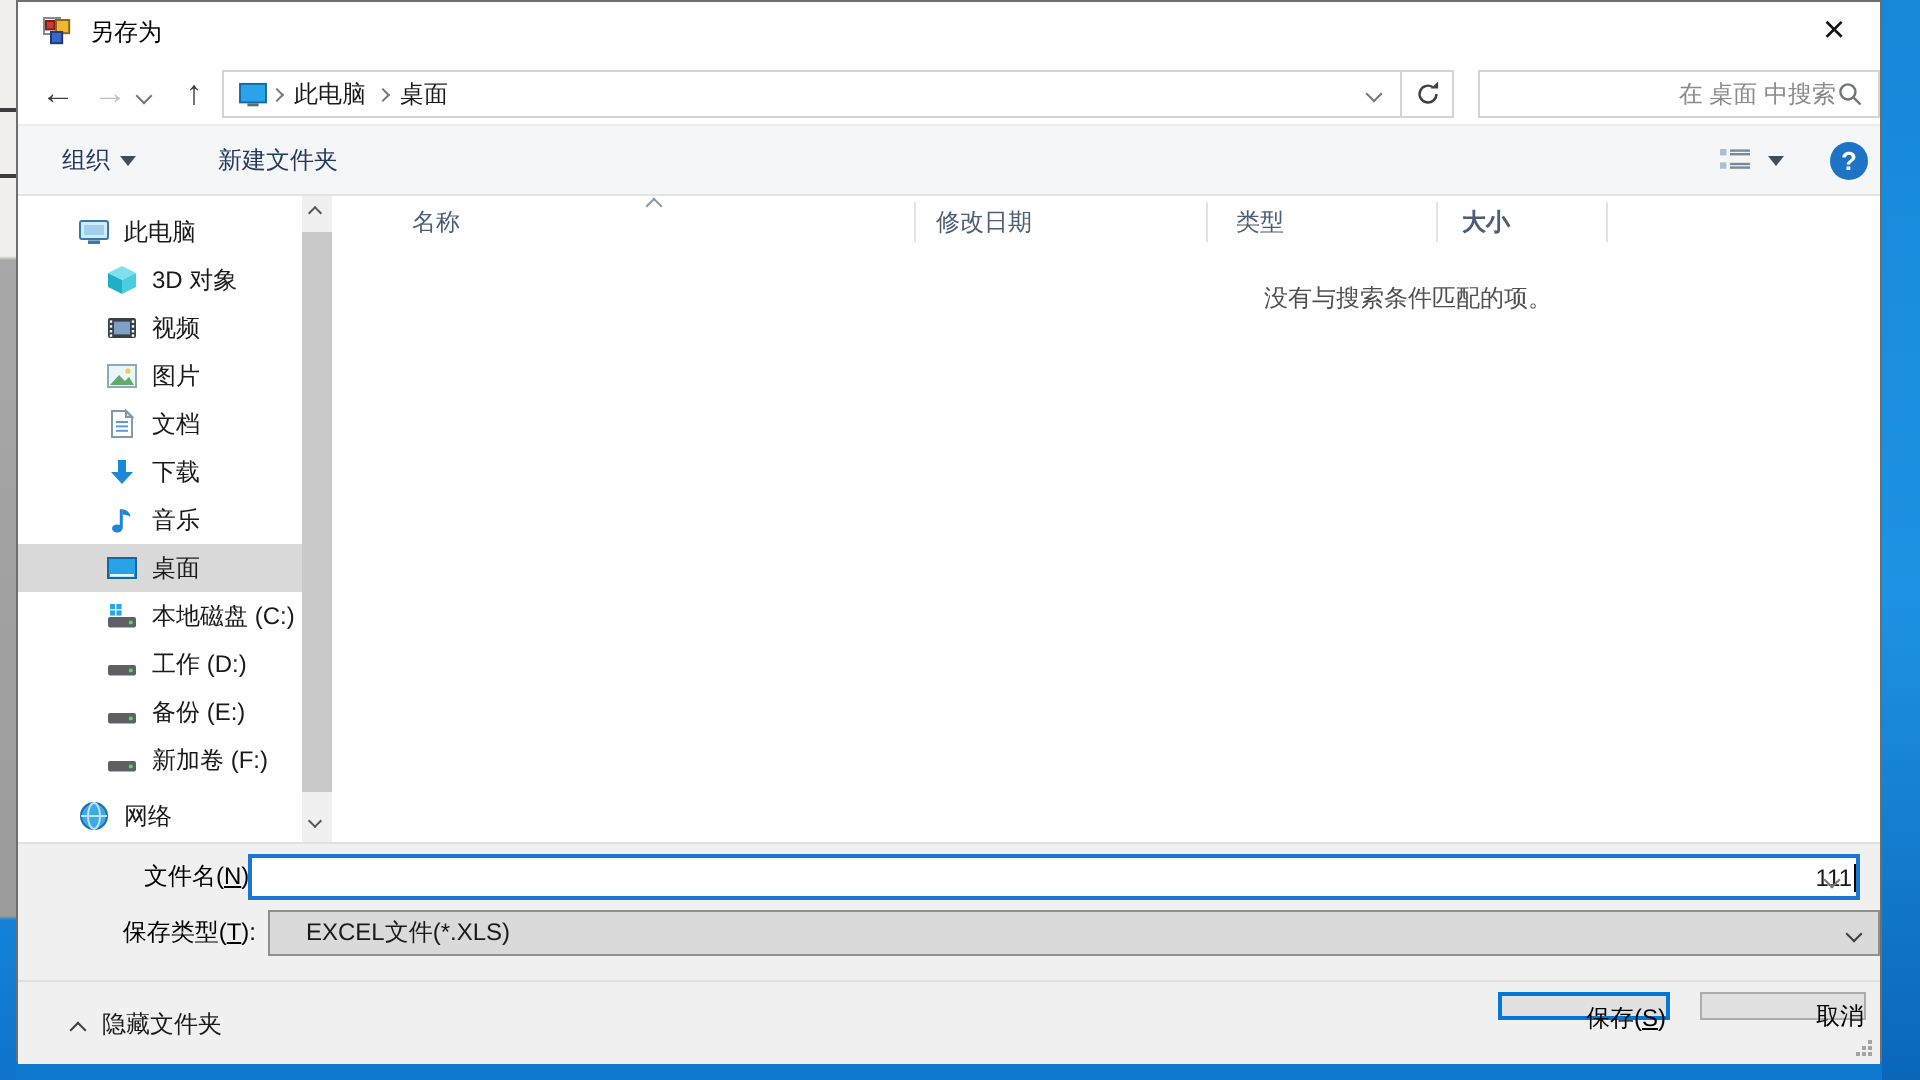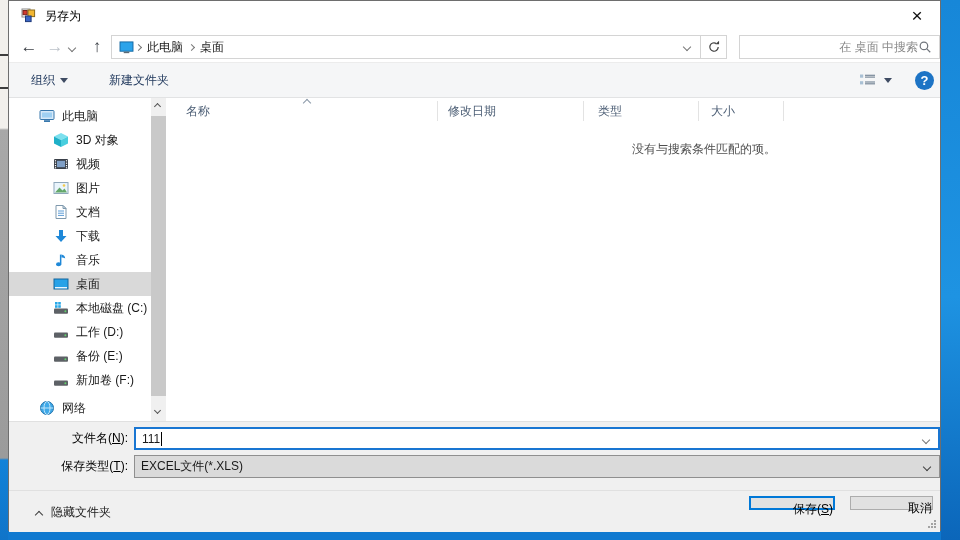--- a/index.html
+++ b/index.html
@@ -63,39 +63,39 @@
   .side-item.sel { background:#d9d9d9; }
   .side-item.root .sicon { margin-left:30px; }
   .side-item .sicon { width:16px; height:16px; margin-left:44px; margin-right:7px; flex:none; }
   .side-item.gap { margin-top:4px; }
   .side-scroll { position:absolute; left:142px; top:0; width:15px; height:100%; background:#f0f0f0; }
   .side-scroll .thumb { position:absolute; left:0; top:18px; width:15px; height:280px; background:#c9c9c9; }
   .side-scroll .sc-up { position:absolute; left:4px; top:6px; }
   .side-scroll .sc-dn { position:absolute; left:4px; bottom:8px; }
   .chev.sm { width:5px; height:5px; border-color:#555; }
 
-  .list { position:absolute; left:157px; top:0; right:0; height:100%; }
+  .list { position:absolute; left:157px; top:0; right:0; height:100%;padding-left:20px; }
   .lheader { display:flex; height:26px; align-items:center; color:#4c5e75; position:relative; }
   .lh-cell { height:20px; line-height:20px; border-right:1px solid #e3e3e3; }
   .lh-1 { width:272px; padding-left:20px; }
   .lh-2 { width:146px; padding-left:10px; }
   .lh-3 { width:115px; padding-left:14px; }
-  .lh-4 { width:85px; padding-left:12px; }
+  .lh-4 { width:85px; padding-left:12px;font-weight:bold; }
   .sort-chev { position:absolute; left:138px; top:2px; }
   .empty-msg { position:absolute; top:43px; left:170px; width:440px; text-align:right; color:#4f4f4f; }
 
   
   .footer { position:absolute; left:0; right:0; top:420px; height:111px; background:#f0f0f0; border-top:1px solid #e0e0e0; }
   .f-label { position:absolute; left:0; width:119px; text-align:right; height:23px; line-height:23px; color:#000; }
   .fl-1 { top:5px; } .fl-2 { top:33px; }
-  .fname-input { position:absolute; left:125px; top:5px; width:806px; height:23px; background:#fff; border:2px solid #1976d2; display:flex; align-items:center; }
+  .fname-input { position:absolute; left:115px; top:5px; width:806px; height:23px; background:#fff; border:2px solid #1976d2; display:flex; align-items:center;justify-content:flex-end; }
   .fname-input .val { margin-left:6px; }
   .caret { display:inline-block; width:1px; height:14px; background:#000; margin-left:1px; }
   .ftype-combo { position:absolute; left:125px; top:33px; width:806px; height:23px; background:#dadada; border:1px solid #8f8f8f; display:flex; align-items:center; }
-  .ftype-combo .val { margin-left:6px; }
+  .ftype-combo .val { margin-left:18px; }
   .combo-chev { position:absolute; right:9px; top:8px; }
   .f-sep { position:absolute; left:0; right:0; top:68px; border-top:1px solid #e0e0e0; }
   .hide-folders { position:absolute; left:27px; top:78px; height:24px; line-height:24px; }
   .hide-folders .chev { margin-right:9px; position:relative; top:2px; }
   .btn { position:absolute; top:74px; height:14px; background:#e1e1e1; text-align:right; line-height:23px; color:#000; }
   .btn-save { left:740px; width:86px; border:2px solid #0078d7; }
   .btn-cancel { left:841px; width:83px; border:1px solid #acacac; }
   .grip { position:absolute; right:4px; bottom:4px; width:10px; height:10px; }
   .grip i { position:absolute; width:2px; height:2px; background:#a3a3a3; }
 

